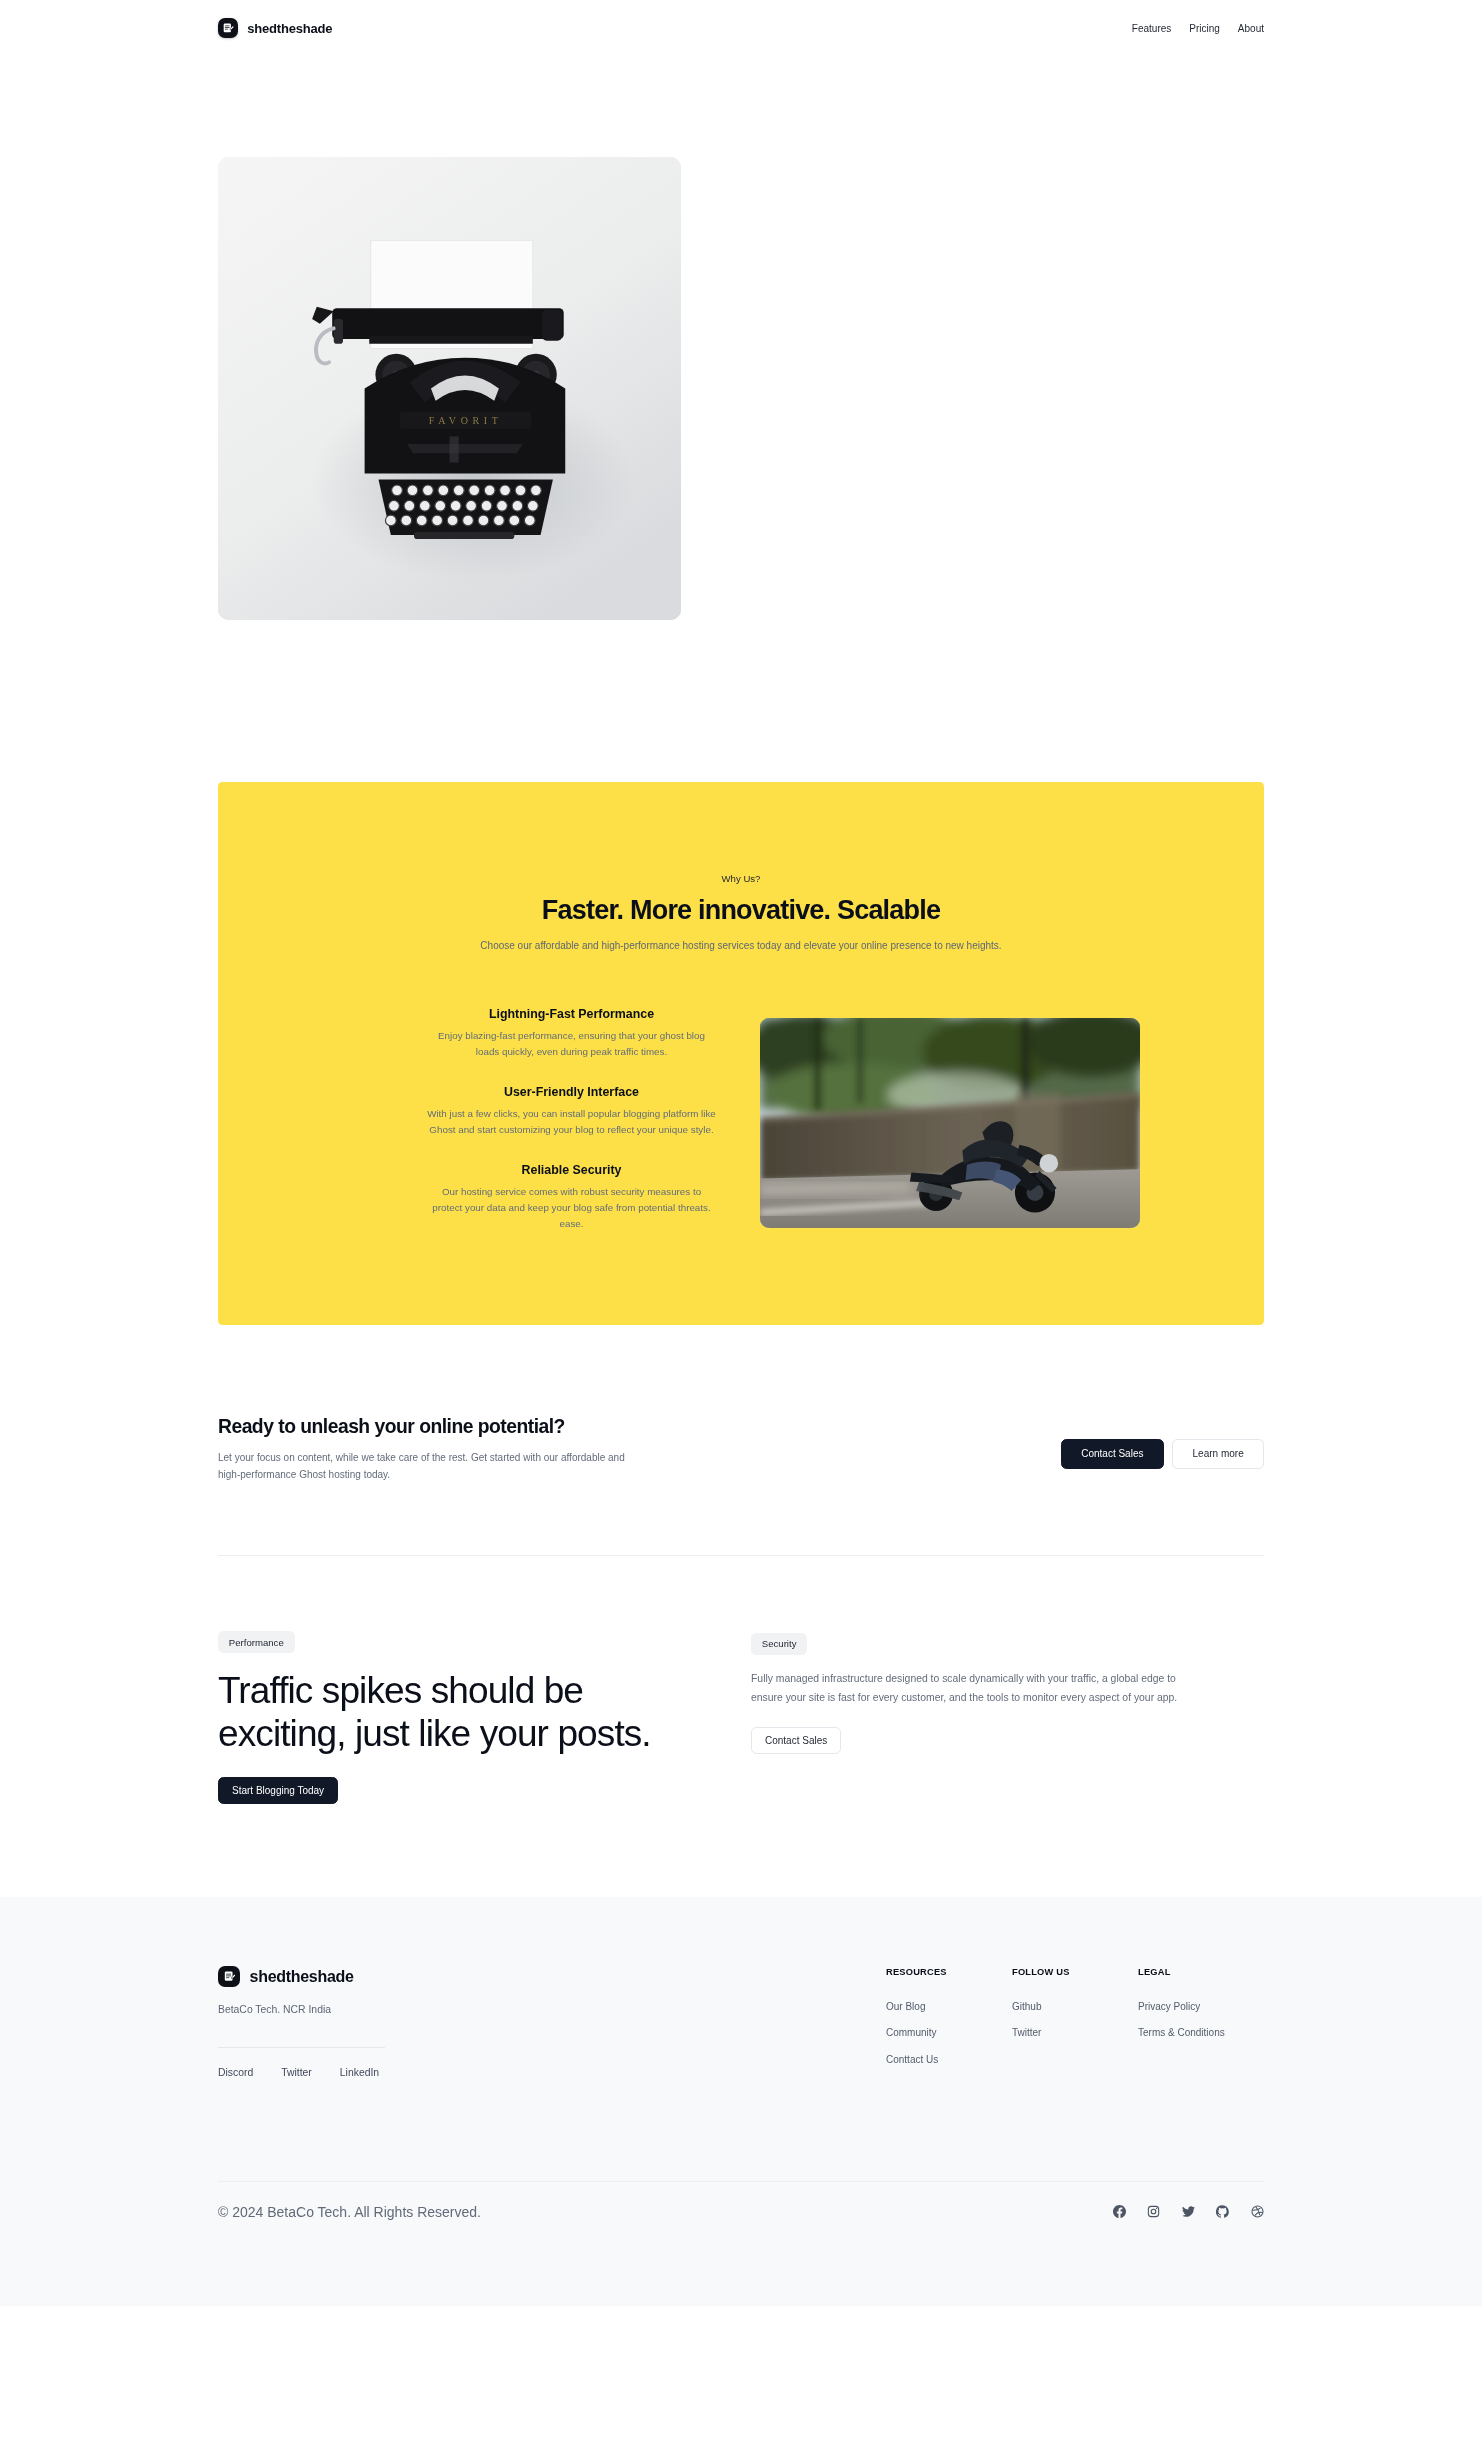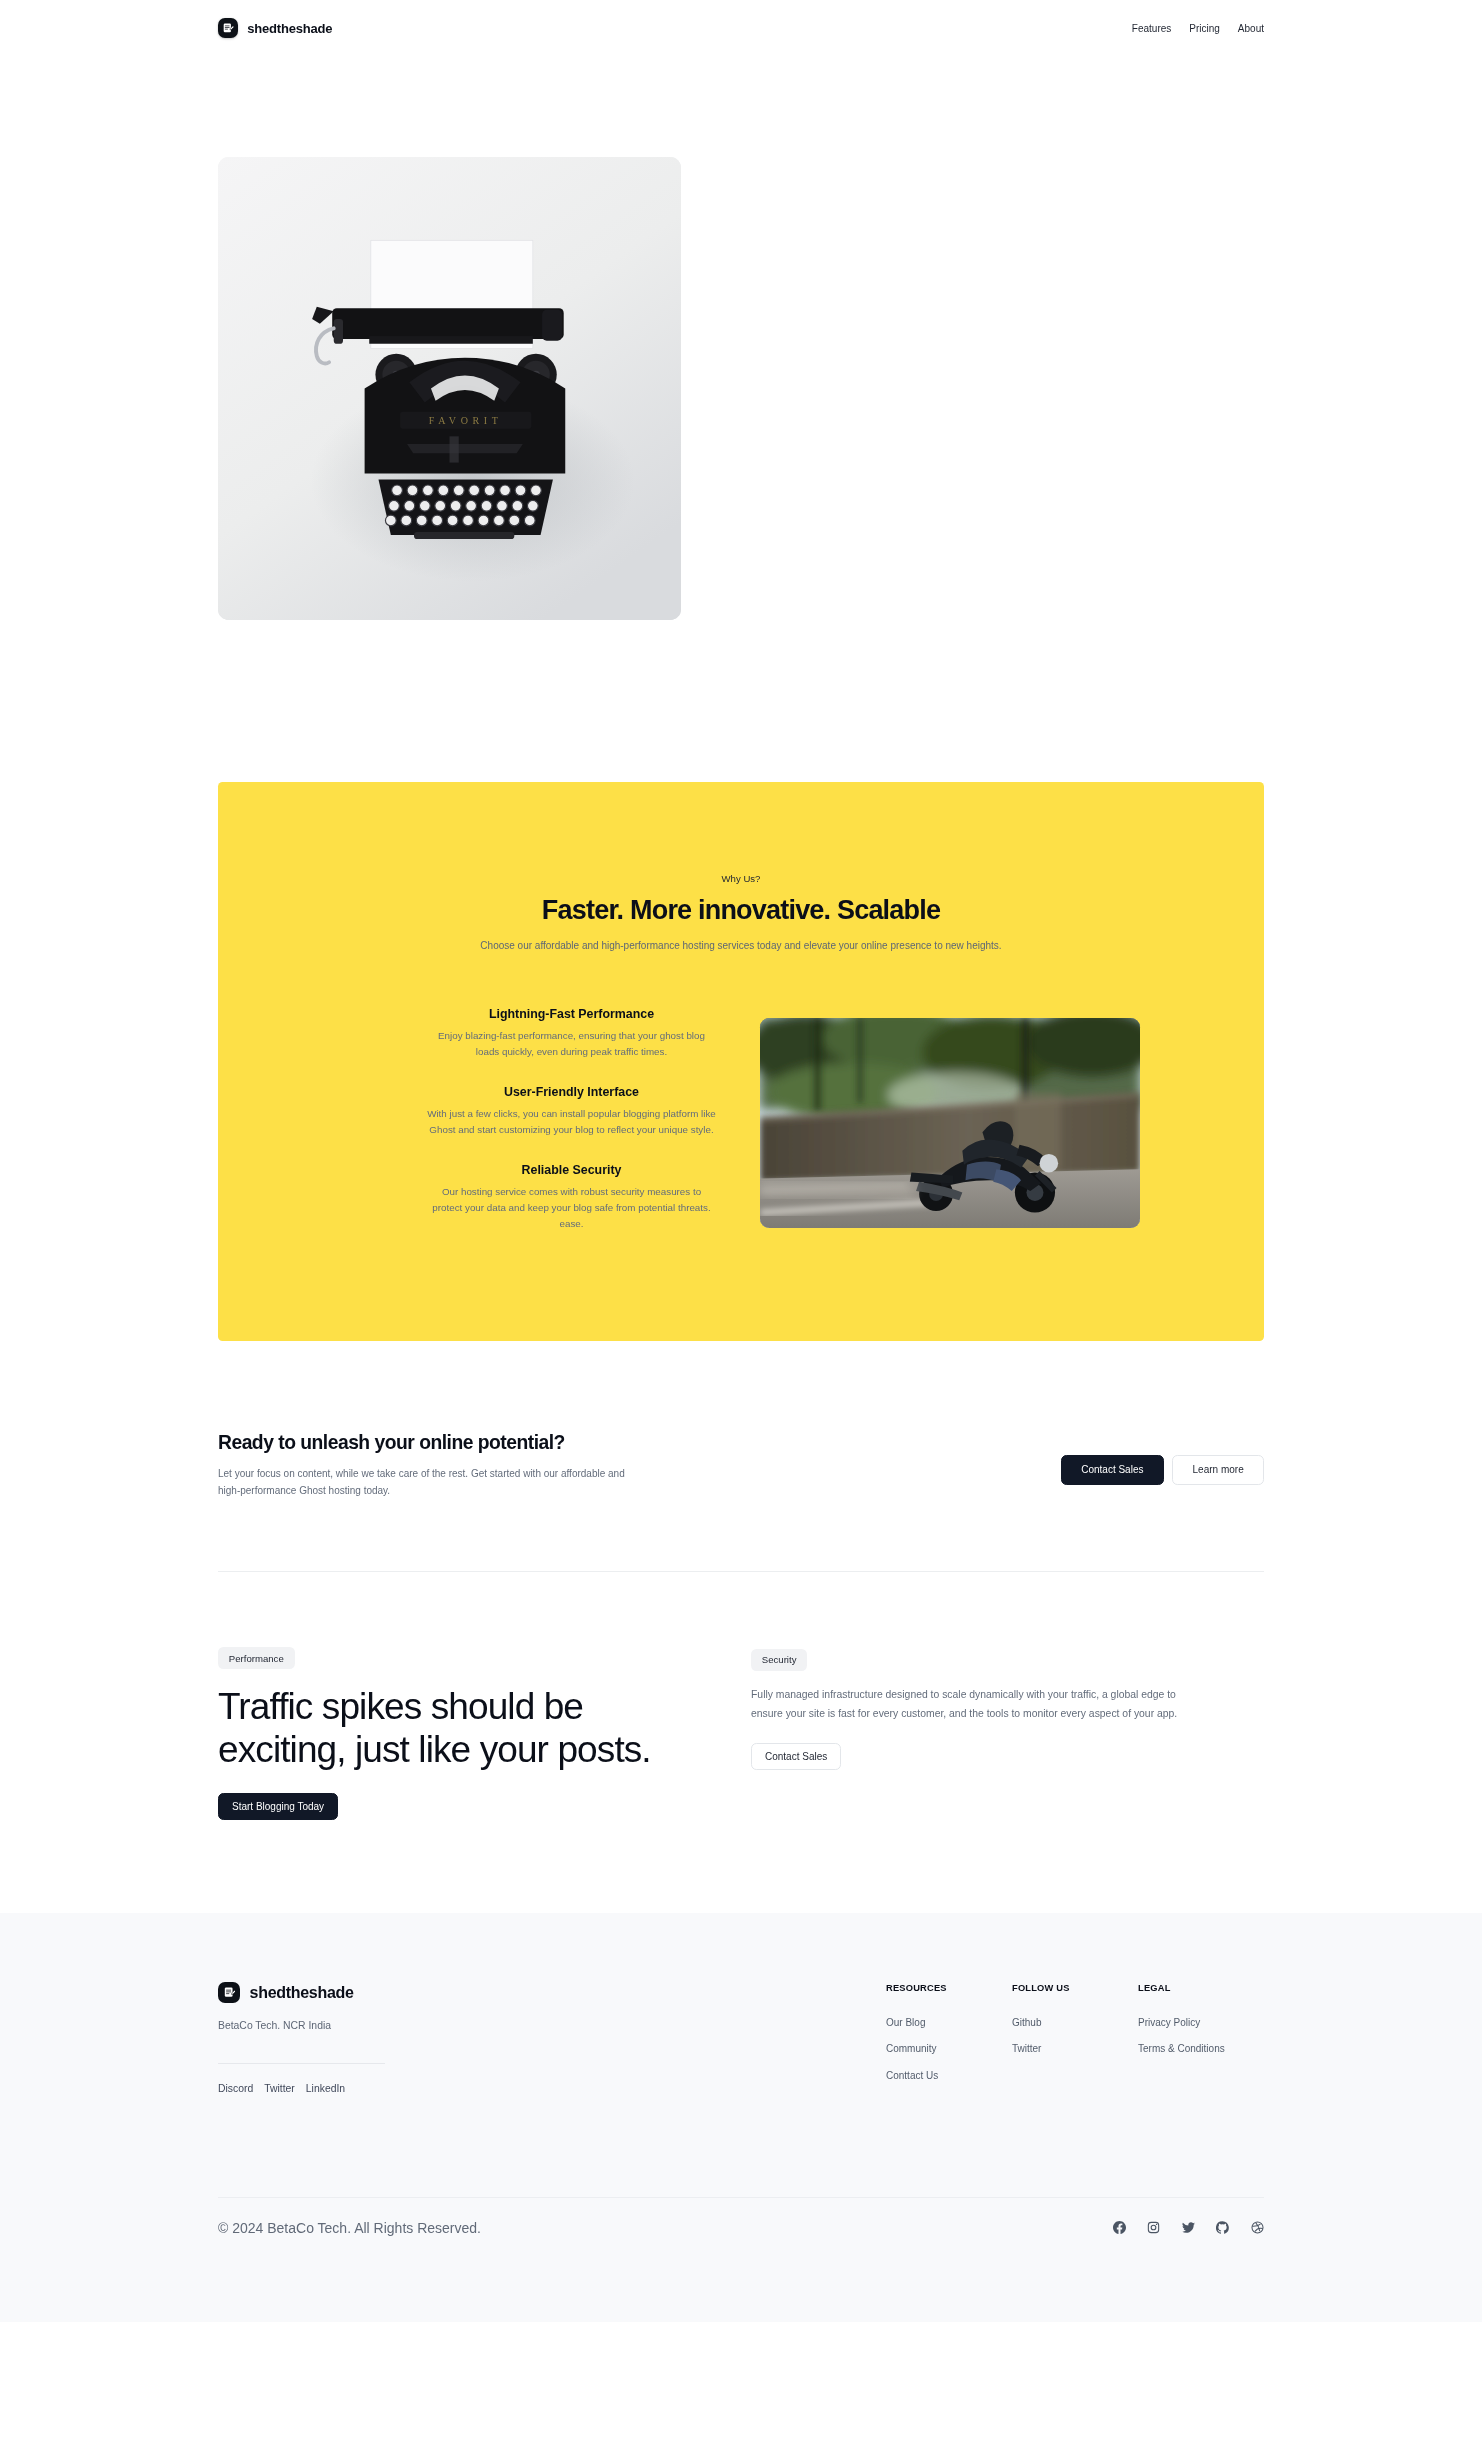--- a/index.html
+++ b/index.html
@@ -135,21 +135,21 @@
     margin-bottom: 56px;
   }
   .why-body {
     display: flex;
     gap: 43px;
     padding: 0 124px 0 208px;
     align-items: flex-start;
   }
   .why-features { width: 386px; }
   .feature { margin-bottom: 25.5px; text-align: center; }
-  .feature:last-child { margin-bottom: 16px; }
+  .feature:last-child { margin-bottom: 0; }
   .feature h3 {
     font-size: 12.4px;
     font-weight: bold;
     color: #0b0f19;
     margin-bottom: 7px;
   }
   .feature p {
     font-size: 9.8px;
     line-height: 1.62;
     color: #636c7b;
@@ -251,21 +251,21 @@
     flex: 0 0 auto;
   }
   .footer-brand-name {
     font-size: 16px;
     font-weight: bold;
     color: #0b0f19;
     letter-spacing: -0.3px;
   }
   .footer-addr { font-size: 10.4px; color: #5d6675; margin-bottom: 32px; }
   .footer-hr { height: 0.8px; background: #e6e8ec; width: 167px; margin-bottom: 18.5px; }
-  .footer-social-links { display: flex; gap: 11px; }
+  .footer-social-links { display: flex; gap: 28px; }
   .footer-social-links a {
     font-size: 10.4px;
     color: #40485a;
     text-decoration: none;
     cursor: pointer;
   }
 
   .footer-cols { display: flex; gap: 0; padding-top: 1.5px; }
   .footer-col { width: 126px; }
   .footer-col h4 {

